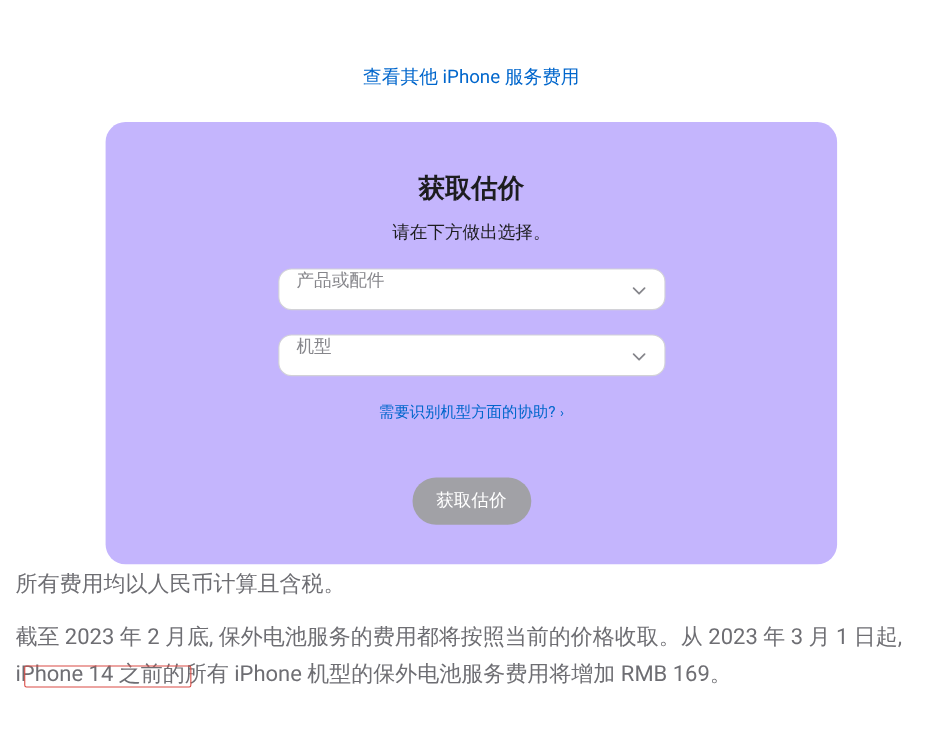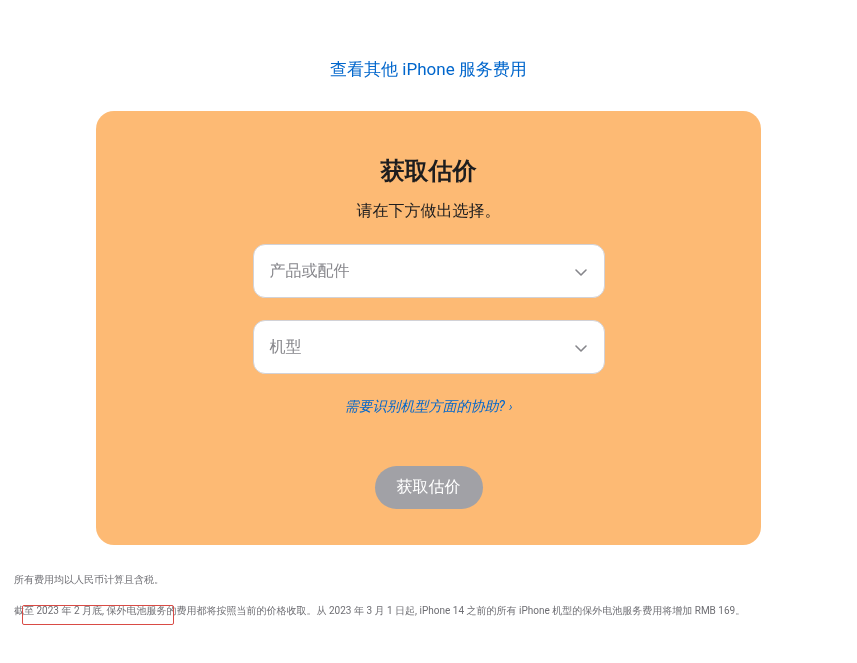--- a/index.html
+++ b/index.html
@@ -21,21 +21,21 @@
       text-align: center;
       margin-top: 46px;
       margin-bottom: 30px;
     }
     .top-link a {
       color: #0066cc;
       text-decoration: none;
       font-size: 17px;
     }
     .card {
-      background: #fdba74;
+      background: #c4b5fd;
       border-radius: 18px;
       width: 665px;
       margin: 0 auto;
       padding: 44px 40px 36px 40px;
       text-align: center;
     }
     .card-title {
       font-size: 24px;
       font-weight: 600;
       color: #1d1d1f;
@@ -46,50 +46,49 @@
       color: #1d1d1f;
       margin-bottom: 22px;
     }
     .select-wrap {
       width: 352px;
       margin: 0 auto 22px auto;
       position: relative;
     }
     .select-box {
       width: 100%;
-      height: 54px;
+      height: 38px;
       background: #fff;
       border: 1px solid #d2d2d7;
       border-radius: 12px;
       padding: 0 40px 0 16px;
       font-size: 16px;
       color: #86868b;
       text-align: left;
       display: flex;
-      align-items: center;
+      align-items: flex-start;
       cursor: pointer;
       position: relative;
     }
     .chevron {
       position: absolute;
       right: 16px;
       top: 50%;
       transform: translateY(-50%);
       width: 14px;
       height: 14px;
       pointer-events: none;
     }
     .chevron svg {
       width: 100%;
       height: 100%;
     }
     .help-link {
       margin-top: 10px;
       margin-bottom: 50px;
-      font-style: italic;
     }
     .help-link a {
       color: #0066cc;
       text-decoration: none;
       font-size: 14px;
     }
     .help-link .arrow {
       margin-left: 4px;
       font-size: 12px;
     }
@@ -97,22 +96,21 @@
       display: inline-block;
       background: #a1a1a6;
       color: #fff;
       border: none;
       border-radius: 22px;
       padding: 11px 22px;
       font-size: 16px;
       cursor: pointer;
     }
     .footnotes {
-      margin-top: 26px;
-      font-size: 10px;
+      font-size: 20px;
       color: #6e6e73;
       line-height: 1.7;
       padding: 0 2px;
     }
     .footnotes p {
       margin-bottom: 14px;
     }
     .highlight-box {
       position: absolute;
       border: 1px solid #d94b45;

